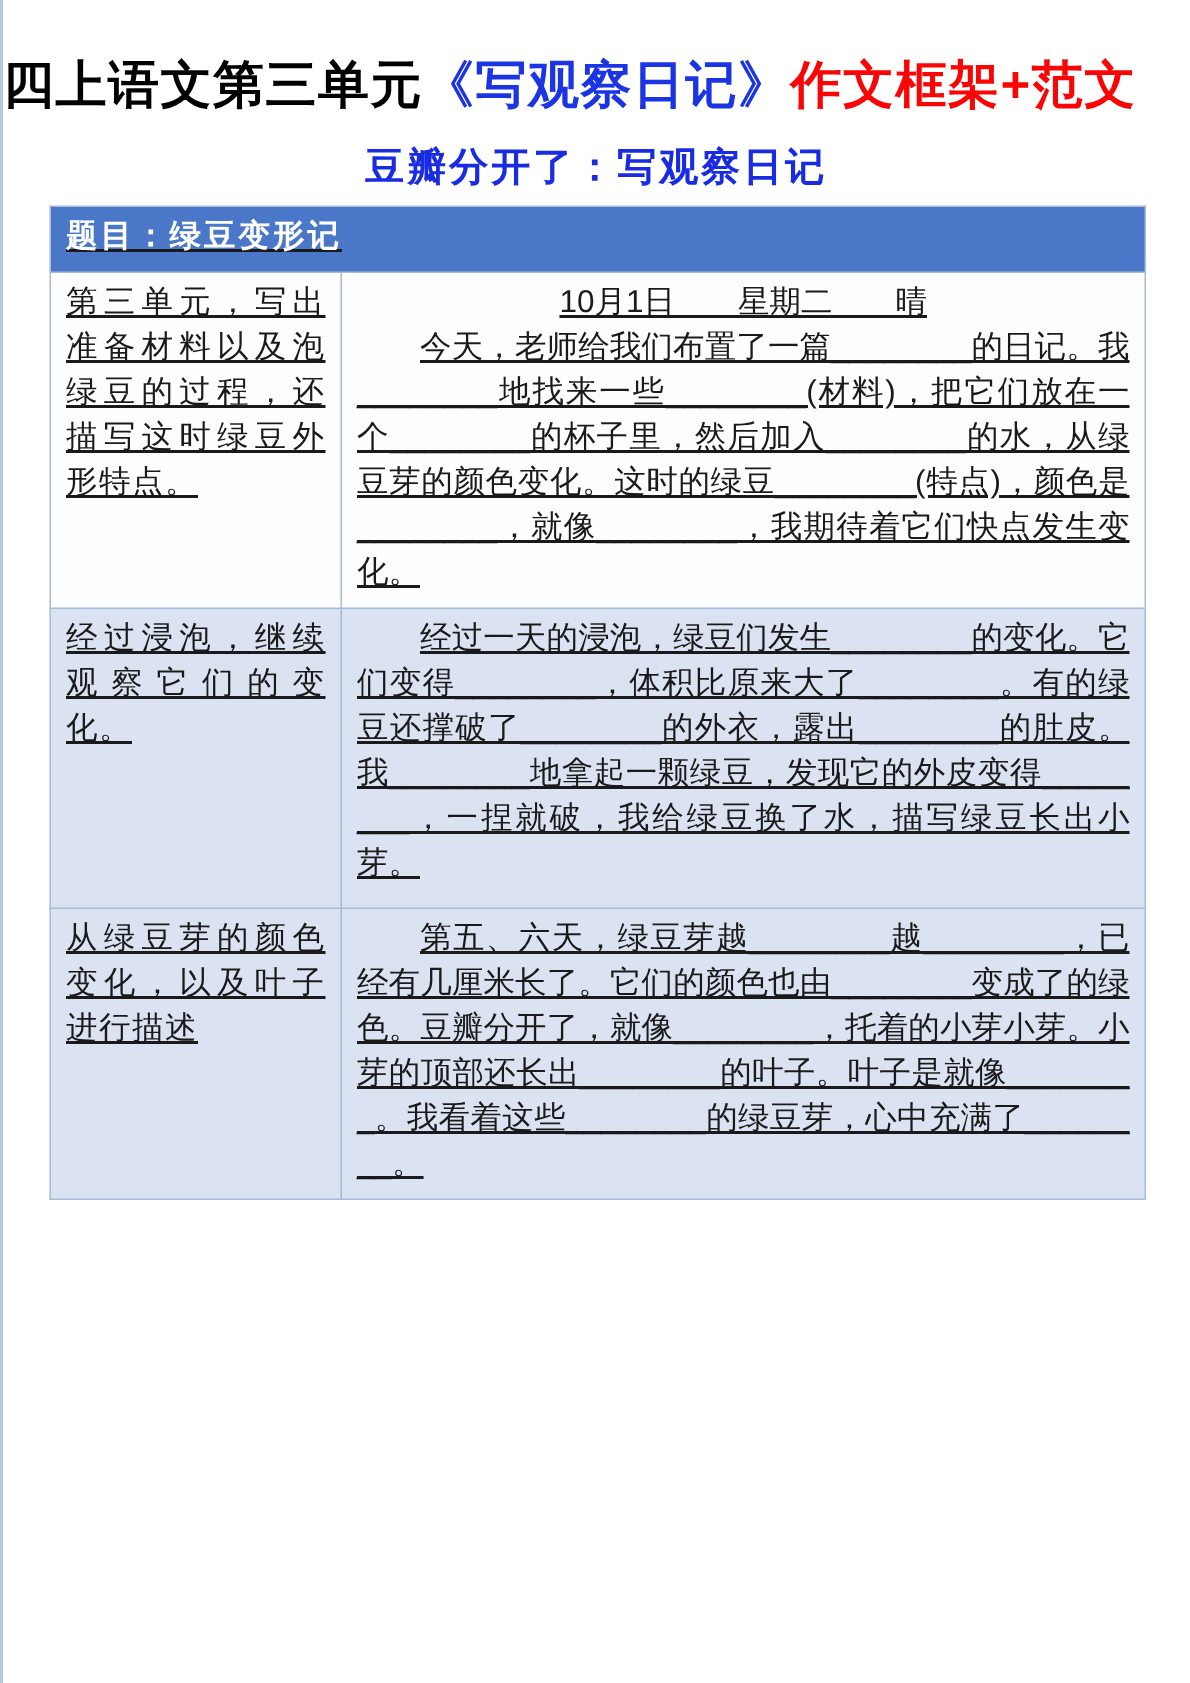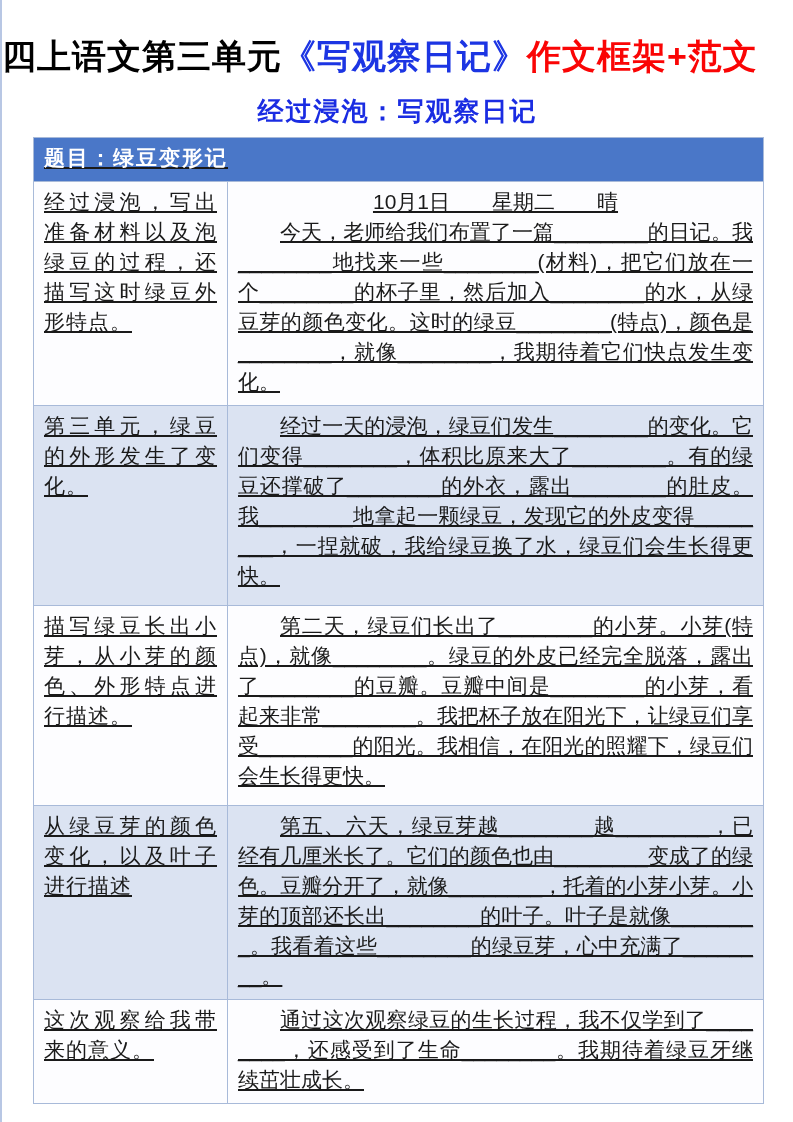--- a/index.html
+++ b/index.html
@@ -80,63 +80,51 @@
 </style>
 </head>
 <body>
 
 <div class="page">
 
   <div class="main-title">
     <span class="seg-black">四上语文第三单元</span><span class="seg-blue">《写观察日记》</span><span class="seg-red">作文框架+范文</span>
   </div>
 
-  <div class="sub-title">经过浸泡：写观察日记</div>
+  <div class="sub-title">豆瓣分开了：写观察日记</div>
 
   <table class="sheet-table">
     <colgroup>
         <col class="guide-col">
         <col>
       </colgroup>
     <tbody>
         <tr>
       <td colspan="2" class="table-header">题目：绿豆变形记</td>
     </tr>
 
     <tr class="plain r1">
-      <td class="guide-cell">经过浸泡，写出准备材料以及泡绿豆的过程，还描写这时绿豆外形特点。</td>
+      <td class="guide-cell">第三单元，写出准备材料以及泡绿豆的过程，还描写这时绿豆外形特点。</td>
       <td class="content-cell">
         <div class="dateline">10月1日　　星期二　　晴</div>
         <div class="para">今天，老师给我们布置了一篇________的日记。我________地找来一些________(材料)，把它们放在一个________的杯子里，然后加入________的水，从绿豆芽的颜色变化。这时的绿豆________(特点)，颜色是________，就像________，我期待着它们快点发生变化。</div>
       </td>
     </tr>
 
     <tr class="alt r2">
-      <td class="guide-cell">第三单元，绿豆的外形发生了变化。</td>
+      <td class="guide-cell">经过浸泡，继续观察它们的变化。</td>
       <td class="content-cell">
-        <div class="para">经过一天的浸泡，绿豆们发生________的变化。它们变得________，体积比原来大了________。有的绿豆还撑破了________的外衣，露出________的肚皮。我________地拿起一颗绿豆，发现它的外皮变得________，一捏就破，我给绿豆换了水，绿豆们会生长得更快。</div>
+        <div class="para">经过一天的浸泡，绿豆们发生________的变化。它们变得________，体积比原来大了________。有的绿豆还撑破了________的外衣，露出________的肚皮。我________地拿起一颗绿豆，发现它的外皮变得________，一捏就破，我给绿豆换了水，描写绿豆长出小芽。</div>
       </td>
     </tr>
 
-    <tr class="plain r3">
-      <td class="guide-cell">描写绿豆长出小芽，从小芽的颜色、外形特点进行描述。</td>
-      <td class="content-cell">
-        <div class="para">第二天，绿豆们长出了________的小芽。小芽(特点)，就像________。绿豆的外皮已经完全脱落，露出了________的豆瓣。豆瓣中间是________的小芽，看起来非常________。我把杯子放在阳光下，让绿豆们享受________的阳光。我相信，在阳光的照耀下，绿豆们会生长得更快。</div>
-      </td>
-    </tr>
 
     <tr class="alt r4">
       <td class="guide-cell">从绿豆芽的颜色变化，以及叶子进行描述</td>
       <td class="content-cell">
         <div class="para">第五、六天，绿豆芽越________越________，已经有几厘米长了。它们的颜色也由________变成了的绿色。豆瓣分开了，就像________，托着的小芽小芽。小芽的顶部还长出________的叶子。叶子是就像________。我看着这些________的绿豆芽，心中充满了________。</div>
       </td>
     </tr>
 
-    <tr class="plain r5">
-      <td class="guide-cell">这次观察给我带来的意义。</td>
-      <td class="content-cell">
-        <div class="para">通过这次观察绿豆的生长过程，我不仅学到了________，还感受到了生命________。我期待着绿豆牙继续茁壮成长。</div>
-      </td>
-    </tr>
   </tbody>
     </table>
 
 </div>
 
 </body></html>

